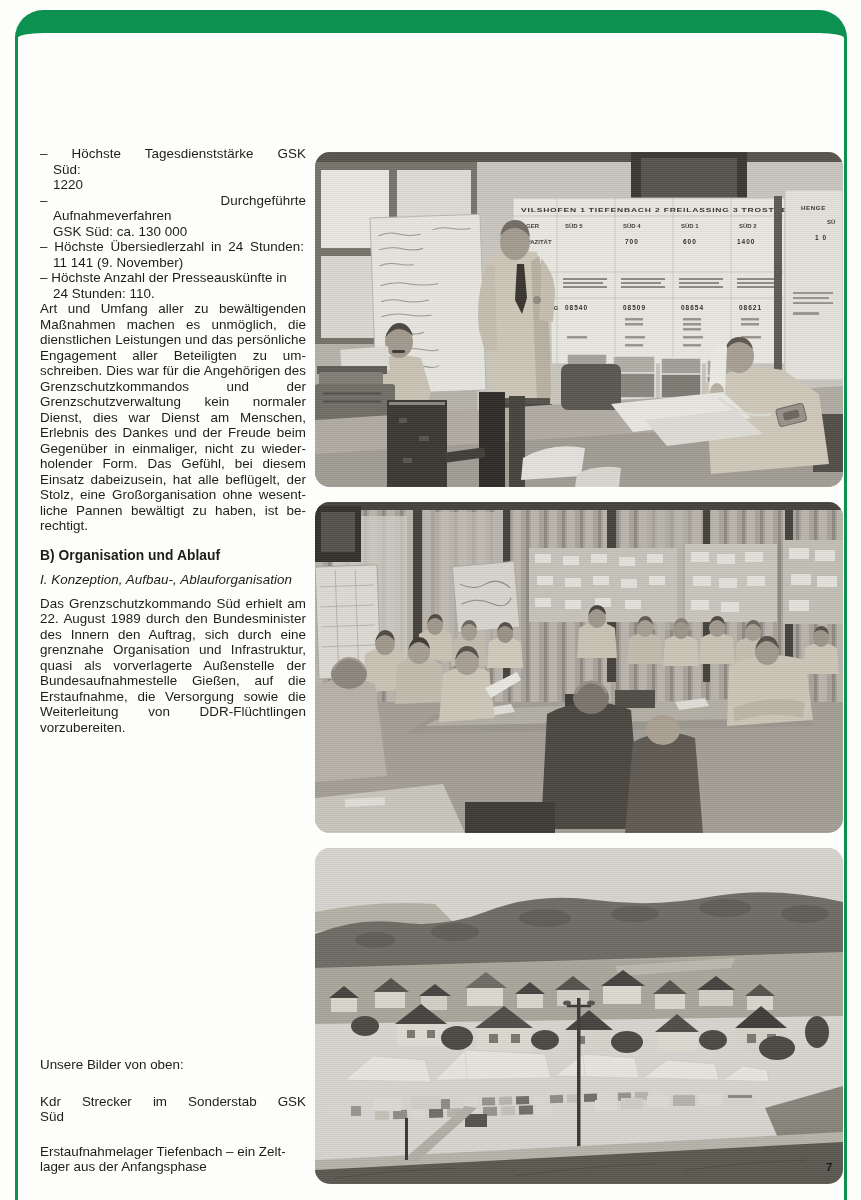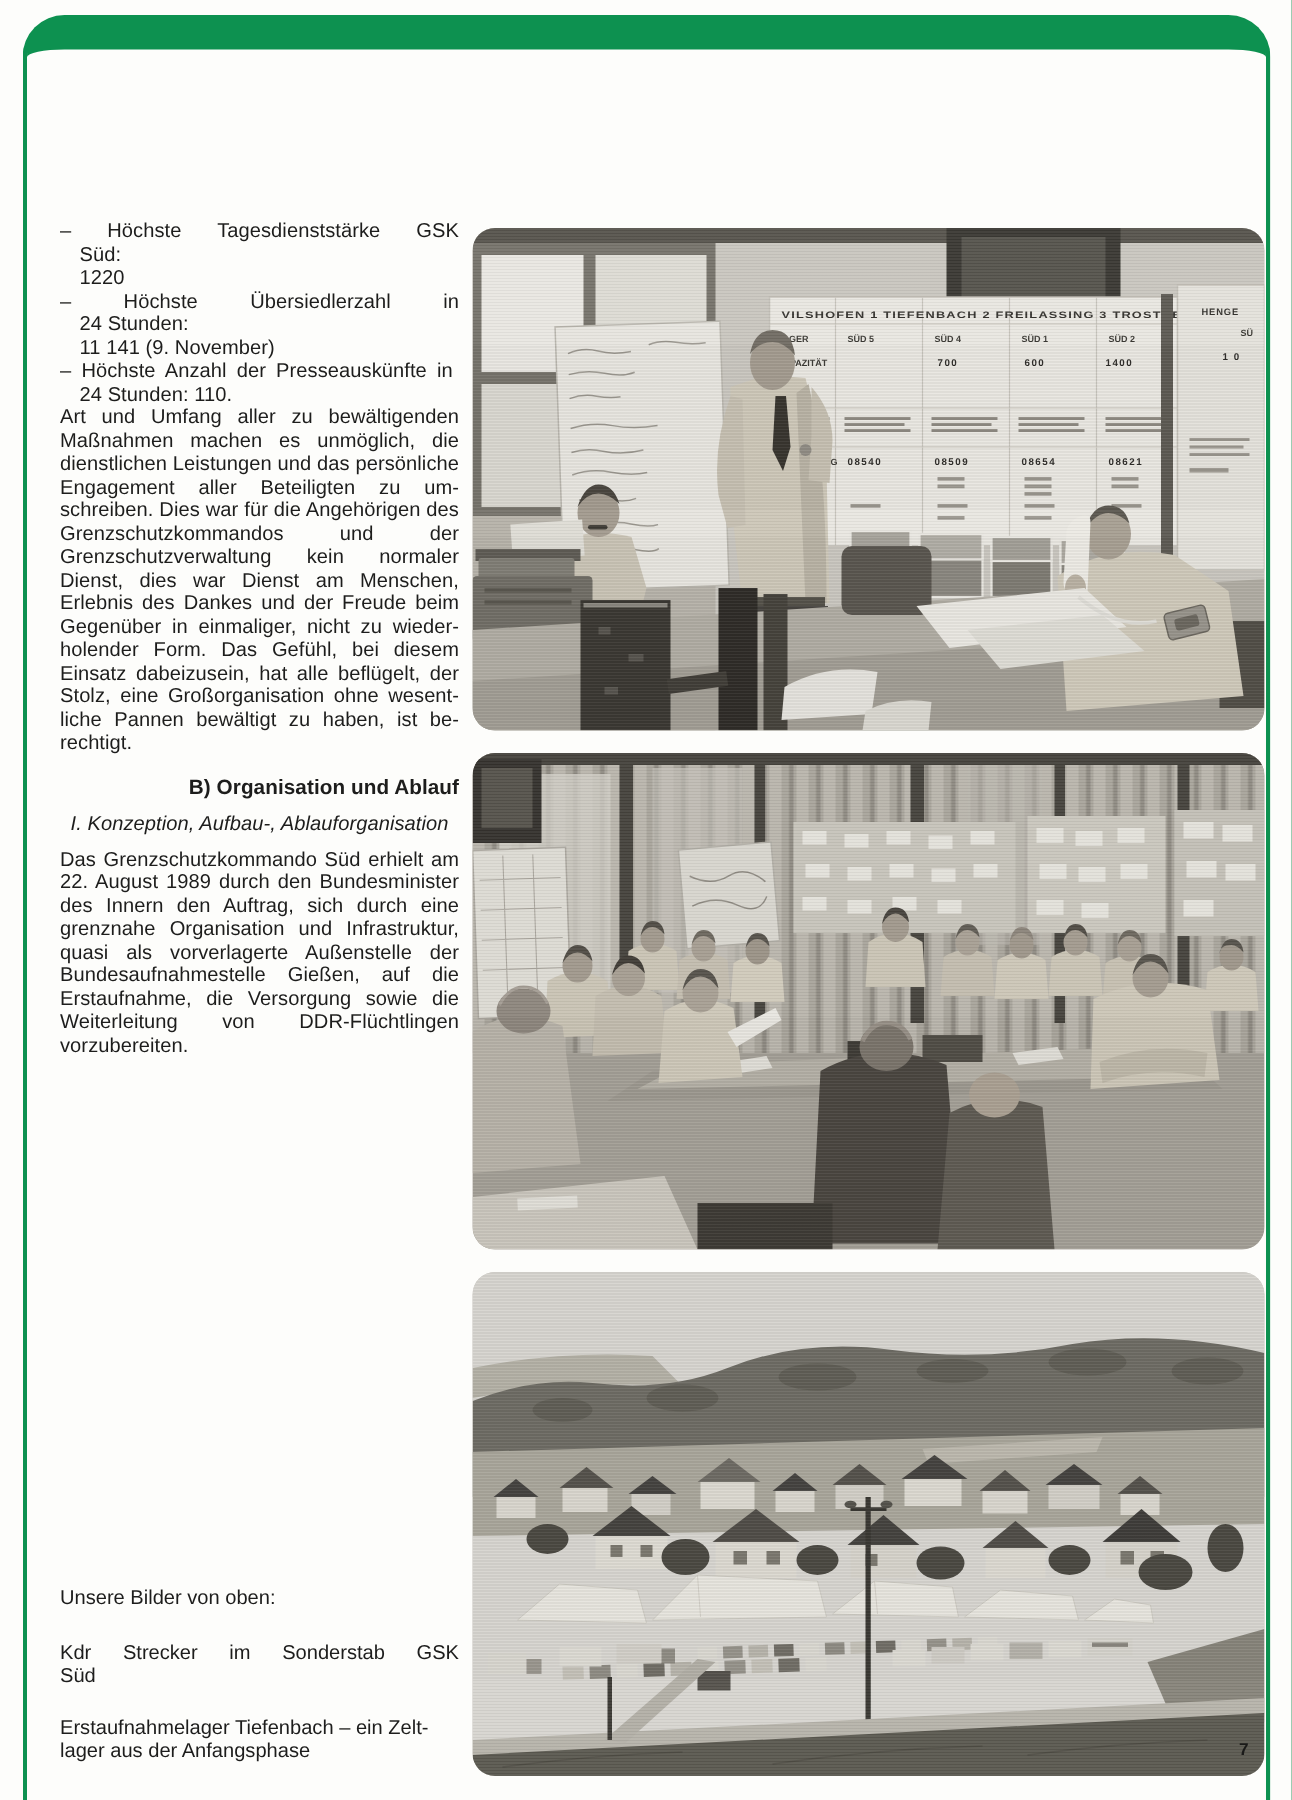--- a/index.html
+++ b/index.html
@@ -30,24 +30,24 @@
     padding-left:13px;text-indent:-13px;
   }
   .stat-item:nth-child(1)::first-line{word-spacing:8px;}
   .stat-item:nth-child(2)::first-line{word-spacing:24px;}
   .stat-item:nth-child(3)::first-line{word-spacing:3px;}
   .stat-item:nth-child(5)::first-line{word-spacing:1px;}
   .stat-item:nth-child(6)::first-line{word-spacing:2px;}
   .para{margin:0;hyphens:manual;}
   .para + .para{margin-top:0;}
   .heading-b{
-    font-weight:bold;font-size:13.8px;margin:14px 0 9px 0;text-align:right;
+    font-weight:bold;font-size:13.8px;margin:14px 0 9px 0;text-align:left;
   }
   .subhead{
-    font-style:italic;margin:0 0 8px 0;text-align:center;white-space:nowrap;
+    font-style:italic;margin:0 0 8px 0;text-align:left;white-space:nowrap;
   }
   .captions{
     position:absolute;left:40px;top:1045px;width:266px;
     font-size:13.4px;line-height:15.5px;
   }
   .cap-intro{margin:12px 0 21px 0;}
   .cap-item{
     white-space:pre-line;text-align:justify;
     margin:0 0 19px 0;
   }
@@ -78,20 +78,22 @@
 <body>
 
 <div class="page">
 
   <div class="frame"></div>
 
   <div class="col-left">
     <div>
       <div class="stat-item">– Höchste Tagesdienststärke GSK Süd:
 1220</div>
+      <div class="stat-item">– Durchgeführte Aufnahmeverfahren
+GSK Süd: ca. 130&nbsp;000</div>
       <div class="stat-item">– Höchste Übersiedlerzahl in 24 Stunden:
 11&nbsp;141 (9. November)</div>
       <div class="stat-item">– Höchste Anzahl der Presseauskünfte in
 24 Stunden: 110.</div>
     </div>
     <p class="para">Art und Umfang aller zu bewältigenden Maßnahmen machen es unmöglich, die dienstlichen Leistungen und das persönli­che Engagement aller Beteiligten zu um­schreiben. Dies war für die Angehörigen des Grenzschutzkommandos und der Grenzschutzverwaltung kein normaler Dienst, dies war Dienst am Menschen, Erlebnis des Dankes und der Freude beim Gegenüber in einmaliger, nicht zu wieder­holender Form. Das Gefühl, bei diesem Einsatz dabeizusein, hat alle beflügelt, der Stolz, eine Großorganisation ohne wesent­liche Pannen bewältigt zu haben, ist be­rechtigt.</p>
     <h3 class="heading-b">B) Organisation und Ablauf</h3>
     <p class="subhead">I. Konzeption, Aufbau-, Ablauforganisation</p>
     <p class="para">Das Grenzschutzkommando Süd erhielt am 22. August 1989 durch den Bundesmi­nister des Innern den Auftrag, sich durch eine grenznahe Organisation und Infra­struktur, quasi als vorverlagerte Außen­stelle der Bundesaufnahmestelle Gießen, auf die Erstaufnahme, die Versorgung so­wie die Weiterleitung von DDR-Flüchtlin­gen vorzubereiten.</p>
   </div>

